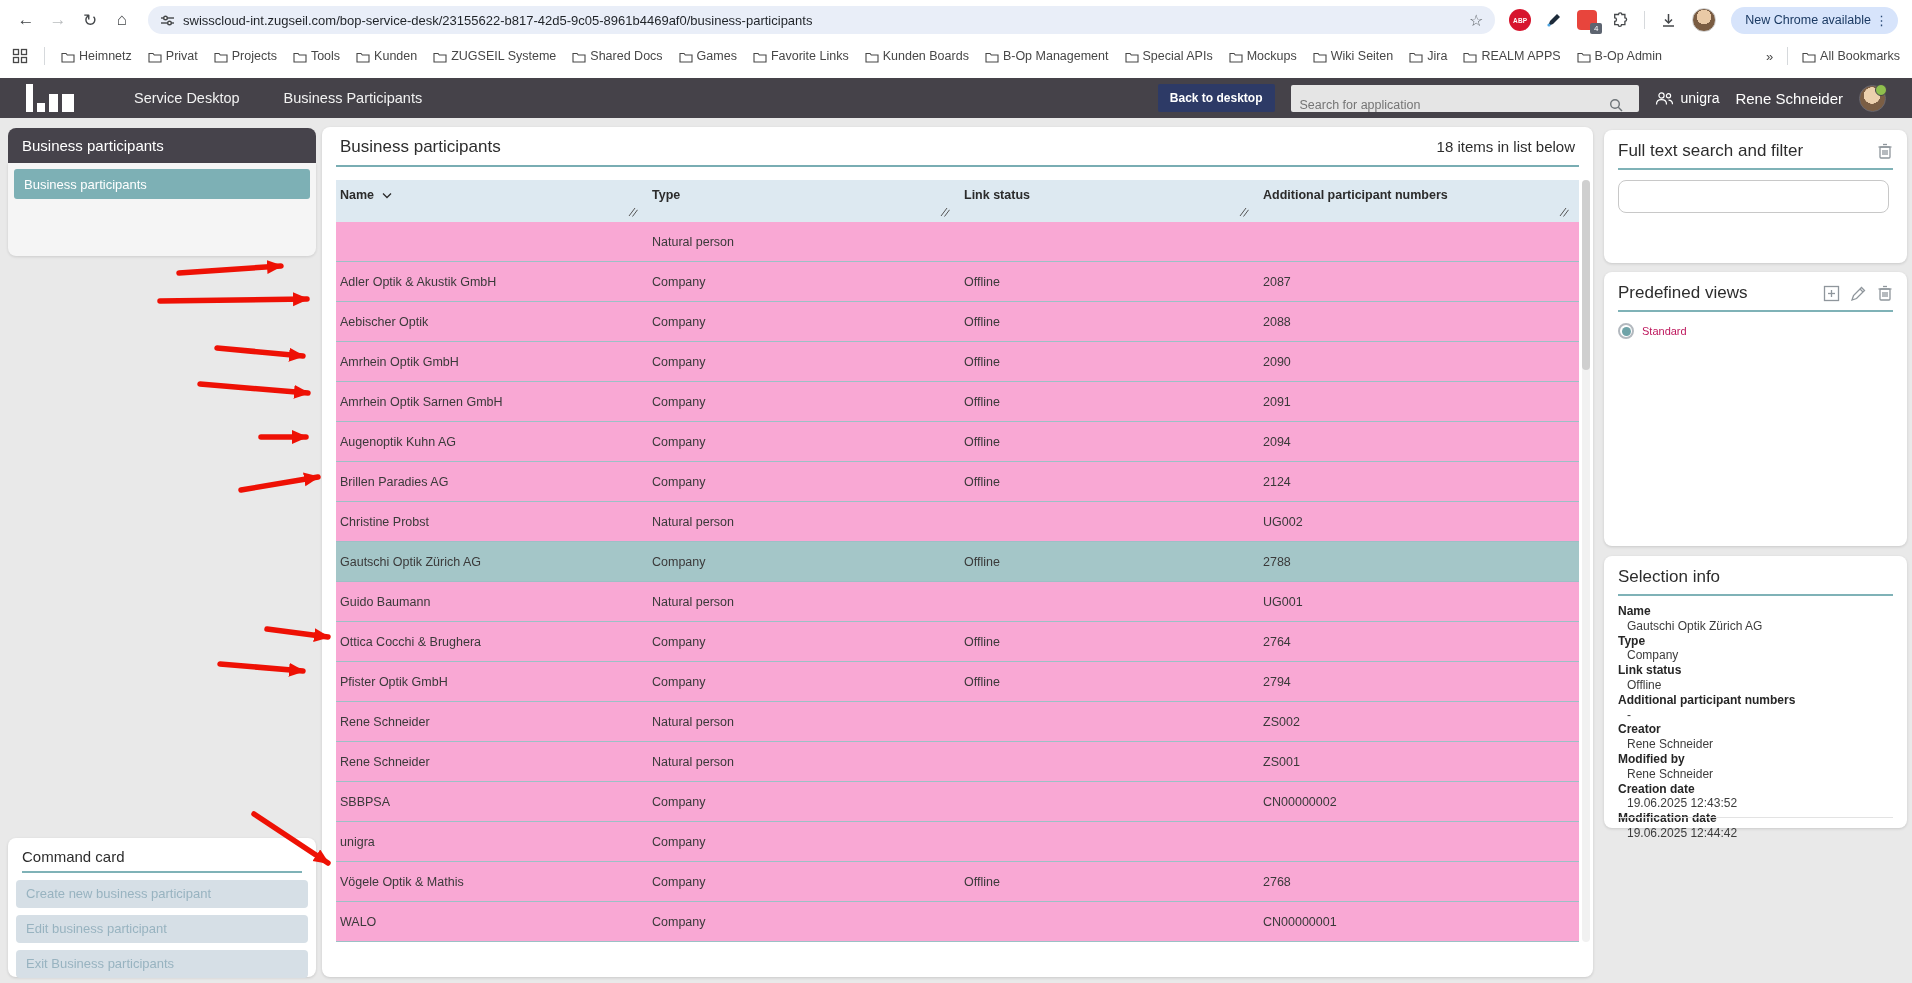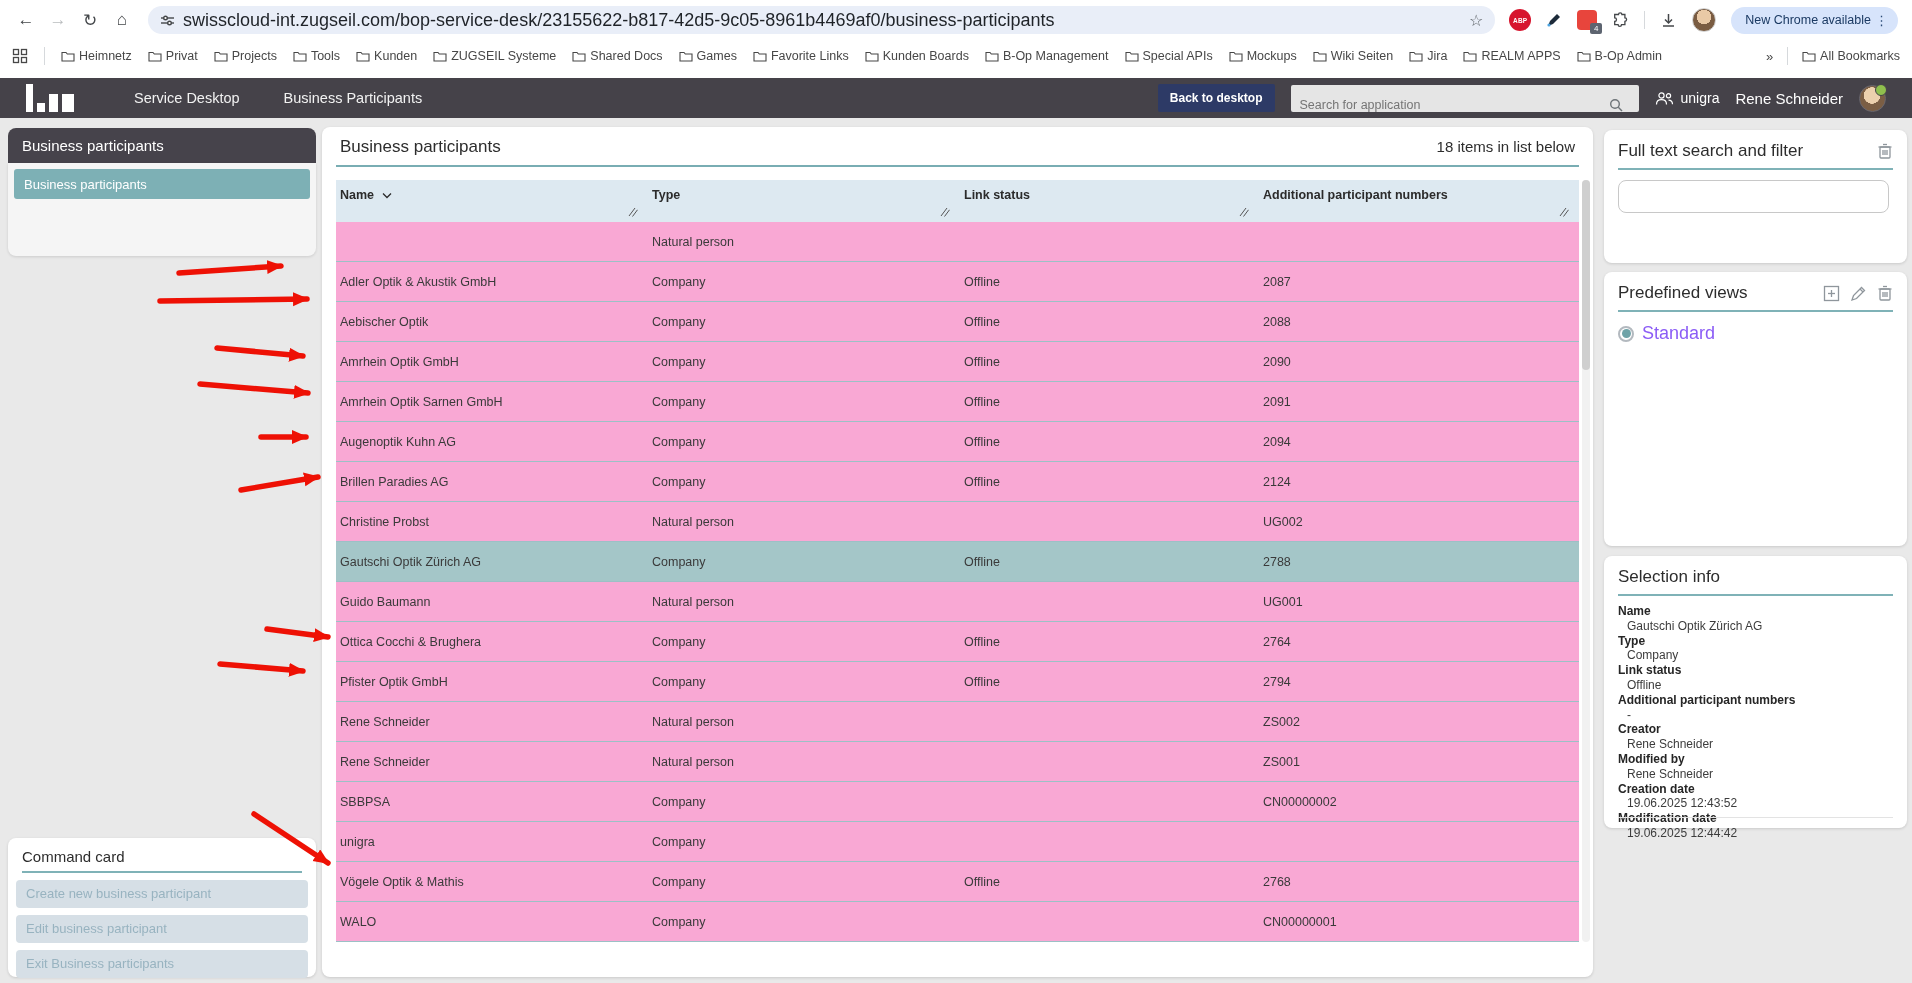--- a/index.html
+++ b/index.html
@@ -5,34 +5,34 @@
   *{margin:0;padding:0;box-sizing:border-box}
   html,body{background:#fff}
   body{font-family:"Liberation Sans",sans-serif;-webkit-font-smoothing:antialiased}
   .screen{position:relative;width:1912px;height:983px;overflow:hidden;background:#e9e9e9}
 
   
   .browser-top{position:absolute;left:0;top:0;width:1912px;height:40px;background:#fff;display:flex;align-items:center;padding:0 10px;z-index:5}
   .nav-ic{width:32px;height:32px;border-radius:50%;display:flex;align-items:center;justify-content:center;font-size:17px;color:#44474a;flex:0 0 auto;cursor:pointer}
   .nav-ic.disabled{color:#b9bcbe}
   .omnibox{flex:1;height:28px;margin:0 14px 0 10px;background:#e9eef8;border-radius:14px;display:flex;align-items:center;padding:0 12px;min-width:0}
-  .omnibox .url{font-size:18px;color:#1f2328;white-space:nowrap;overflow:hidden;margin-left:8px}
+  .omnibox .url{font-size:13px;color:#1f2328;white-space:nowrap;overflow:hidden;margin-left:8px}
   .omnibox .spacer{flex:1}
   .star{font-size:16px;color:#5a6065}
   .ext-row{display:flex;align-items:center;gap:15px;flex:0 0 auto;margin-right:4px}
   .abp{width:22px;height:22px;border-radius:50%;background:#d7152e;color:#fff;font-size:6.5px;font-weight:bold;display:flex;align-items:center;justify-content:center;letter-spacing:.2px}
   .ext-red{position:relative;width:20px;height:20px;border-radius:4px;background:#e8453c}
   .ext-red .badge{position:absolute;right:-5px;bottom:-4px;min-width:12px;height:11px;background:#5d6470;border-radius:2px;color:#fff;font-size:8px;line-height:11px;text-align:center;padding:0 1px}
   .vdiv{width:1px;height:18px;background:#d6d9dc}
   .avatar-sm{width:24px;height:24px;border-radius:50%;background:radial-gradient(circle at 50% 38%,#e9c9a6 0 38%,#8a6a4e 39% 60%,#5d born 0),#8a6a4e;background:radial-gradient(circle at 50% 36%,#e9c9a6 0 40%,#7a5c42 41%);border:1px solid #d0d0d0}
   .chrome-pill{height:27px;background:#d7e4fb;border-radius:14px;display:flex;align-items:center;gap:4px;padding:0 10px 0 14px;color:#1b3a63;font-size:12.5px;white-space:nowrap}
   .chrome-pill .kebab{font-size:13px;color:#2a4a77}
 
   .bookmarks-bar{position:absolute;left:0;top:40px;width:1912px;height:38px;background:#fff;display:flex;align-items:center;padding:0 12px 6px 12px;gap:16px;z-index:5}
-  .bm-item{display:flex;align-items:center;gap:4px;font-size:12.5px;color:#474747;white-space:nowrap;cursor:pointer}
+  .bm-item{display:flex;align-items:flex-end;gap:4px;font-size:12.5px;color:#474747;white-space:nowrap;cursor:pointer}
   .bm-right{margin-left:auto;display:flex;align-items:center;gap:14px}
   .chev2{font-size:13px;color:#474747;cursor:pointer}
 
   
   .app-header{position:absolute;left:0;top:78px;width:1912px;height:40px;background:#454249;display:flex;align-items:center;padding:0 26px;z-index:5}
   .logo{display:flex;align-items:flex-end;gap:4px;height:28px;margin-right:60px}
   .logo i{display:block;background:#fff}
   .menu-item{color:#f2f2f2;font-size:14.5px;margin-right:44px;cursor:pointer;white-space:nowrap}
   .hdr-right{margin-left:auto;display:flex;align-items:center;gap:16px}
   .btn-navy{background:#2d3a66;color:#fff;font-size:12px;font-weight:bold;padding:7px 12px;border:none;border-radius:2px;white-space:nowrap;cursor:pointer}
@@ -79,21 +79,21 @@
   .rc2{left:1604px;top:272px;width:303px;height:274px}
   .rc3{left:1604px;top:556px;width:303px;height:272px}
   .rc-head{display:flex;align-items:center;padding:11px 14px 7px}
   .rc-head .card-title{padding:0;flex:0 1 auto}
   .rc-icons{margin-left:auto;display:flex;align-items:center;gap:10px}
   .ficon{cursor:pointer;display:flex}
   .filter-input{display:block;width:271px;margin:10px 14px 0 14px;height:33px;border:1px solid #c8c8c8;border-radius:8px;outline:none;font-size:13px;padding:0 10px;font-family:inherit;color:#333}
   .view-row{display:flex;align-items:center;gap:8px;padding:11px 14px;cursor:pointer}
   .radio{width:16px;height:16px;border-radius:50%;border:2px solid #b3b9bf;background:#fff;display:flex;align-items:center;justify-content:center;flex:0 0 auto}
   .view-row.sel .radio::after{content:"";width:9px;height:9px;border-radius:50%;background:#6fa3a8}
-  .view-label{font-size:18px;color:#8b5cf6}
+  .view-label{font-size:11px;color:#be185d}
   .sel-fields{padding:8px 14px 0 14px}
   .sel-lbl{font-size:12px;font-weight:bold;color:#262626;line-height:14.8px}
   .sel-val{font-size:12px;color:#3c3c3c;line-height:14.8px;padding-left:9px;white-space:nowrap}
   .rc3-foot{position:absolute;left:14px;right:14px;bottom:10px;height:1px;background:#e3e3e3}
 
   
   .arrows{position:absolute;left:0;top:0;width:1912px;height:983px;z-index:60;pointer-events:none}
   .arrows line{stroke-width:5.5;stroke-linecap:round}
 </style>
 </head>

